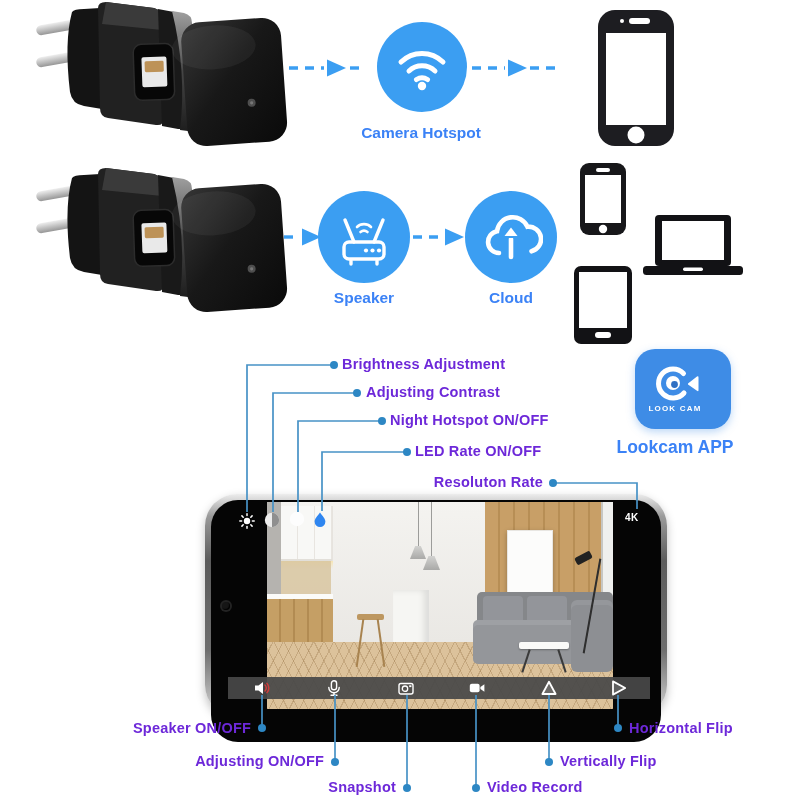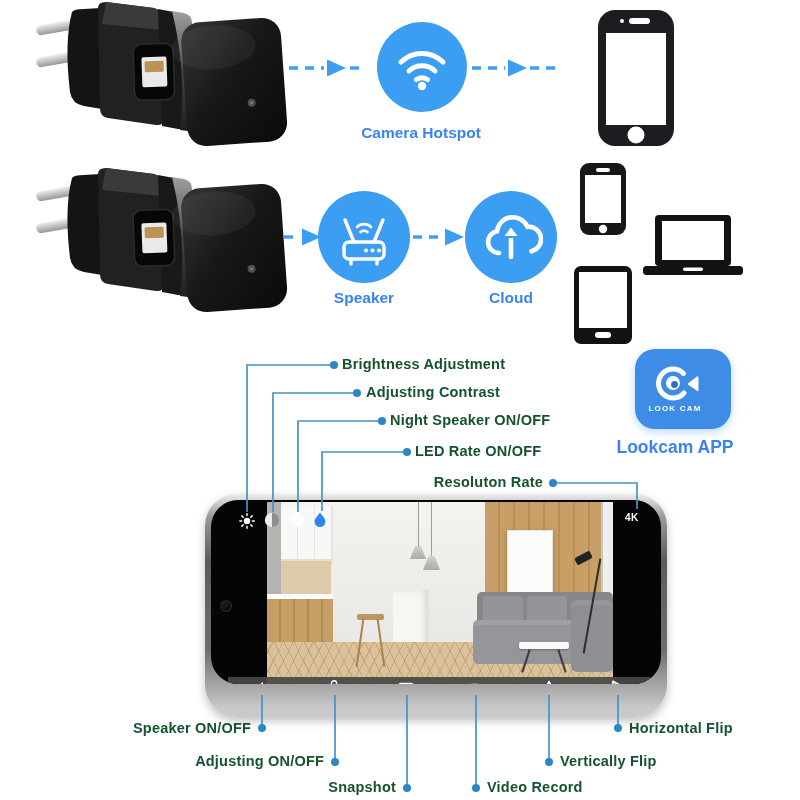--- a/index.html
+++ b/index.html
@@ -1,26 +1,26 @@
 <!DOCTYPE html>
 <html><head>
 <meta charset="utf-8">
 <style>
   html,body{margin:0;padding:0;background:#fff;}
   body{width:800px;height:800px;position:relative;font-family:"Liberation Sans",sans-serif;overflow:hidden;}
   .abs{position:absolute;}
-  .lbl{position:absolute;color:#14532d;font-weight:700;font-size:14.5px;letter-spacing:.2px;white-space:nowrap;z-index:40;}
+  .lbl{position:absolute;color:#6d28d9;font-weight:700;font-size:14.5px;letter-spacing:.2px;white-space:nowrap;z-index:40;}
   .node-lbl{position:absolute;color:#3b82f6;font-weight:700;font-size:15.5px;text-align:center;z-index:20;}
   .blue-circle{position:absolute;border-radius:50%;display:flex;align-items:center;justify-content:center;z-index:10;}
   #overlay{position:absolute;left:0;top:0;z-index:50;pointer-events:none;}
   
   .phone{position:absolute;left:205px;top:494px;width:462px;height:223px;border-radius:32px;
     background:linear-gradient(180deg,#ededed 0%,#9a9a9a 10%,#5c5c5c 30%,#6e6e6e 70%,#c9c9c9 96%);
     box-shadow:0 4px 10px rgba(0,0,0,.25);z-index:10;}
-  .screen{position:absolute;left:6px;top:6px;width:450px;height:184px;border-radius:27px;background:#050505;overflow:hidden;}
+  .screen{position:absolute;left:6px;top:6px;width:450px;height:242px;border-radius:27px;background:#050505;overflow:hidden;}
   .cam{position:absolute;left:56px;top:2px;width:346px;height:207px;background:#efedea;overflow:hidden;}
   .cam div{position:absolute;}
   .wall{left:0;top:0;width:346px;height:152px;background:linear-gradient(180deg,#f4f3f0,#e9e7e3);}
   .cab-gray{left:0;top:0;width:14px;height:152px;background:#b5b3af;}
   .cab-upper{left:14px;top:4px;width:52px;height:55px;background:#f8f8f6;
     box-shadow:inset -1px 0 0 #e6e3de,inset 0 -2px 0 #e2dfd9;
     background-image:repeating-linear-gradient(90deg,transparent 0 16px,#e8e5e0 16px 17px);}
   .glow{left:14px;top:59px;width:52px;height:8px;background:linear-gradient(180deg,#f6e5b4,rgba(246,229,180,0));}
   .splash{left:14px;top:59px;width:50px;height:34px;background:#d8c5a0;opacity:.85;}
   .counter{left:0;top:92px;width:66px;height:5px;background:#fbfbf9;}
@@ -279,21 +279,21 @@
       <svg class="tb-ic" style="left:383px" viewBox="0 0 16 16">
         <polygon points="2,1.4 14.2,8 2,14.6" fill="rgba(255,255,255,0.15)" stroke="#fff" stroke-width="1.8" stroke-linejoin="round"></polygon>
       </svg>
     </div>
   </div>
 </div>
 
 
 <div class="lbl" style="left:342px;top:356px">Brightness Adjustment</div>
 <div class="lbl" style="left:366px;top:384px">Adjusting Contrast</div>
-<div class="lbl" style="left:390px;top:412px">Night Speaker ON/OFF</div>
+<div class="lbl" style="left:390px;top:412px">Night Hotspot ON/OFF</div>
 <div class="lbl" style="left:415px;top:443px">LED Rate ON/OFF</div>
 <div class="lbl" style="right:257px;top:474px">Resoluton Rate</div>
 
 
 <div class="lbl" style="right:549px;top:720px">Speaker ON/OFF</div>
 <div class="lbl" style="right:476px;top:753px">Adjusting ON/OFF</div>
 <div class="lbl" style="right:404px;top:779px">Snapshot</div>
 <div class="lbl" style="left:487px;top:779px">Video Record</div>
 <div class="lbl" style="left:560px;top:753px">Vertically Flip</div>
 <div class="lbl" style="left:629px;top:720px">Horizontal Flip</div>

